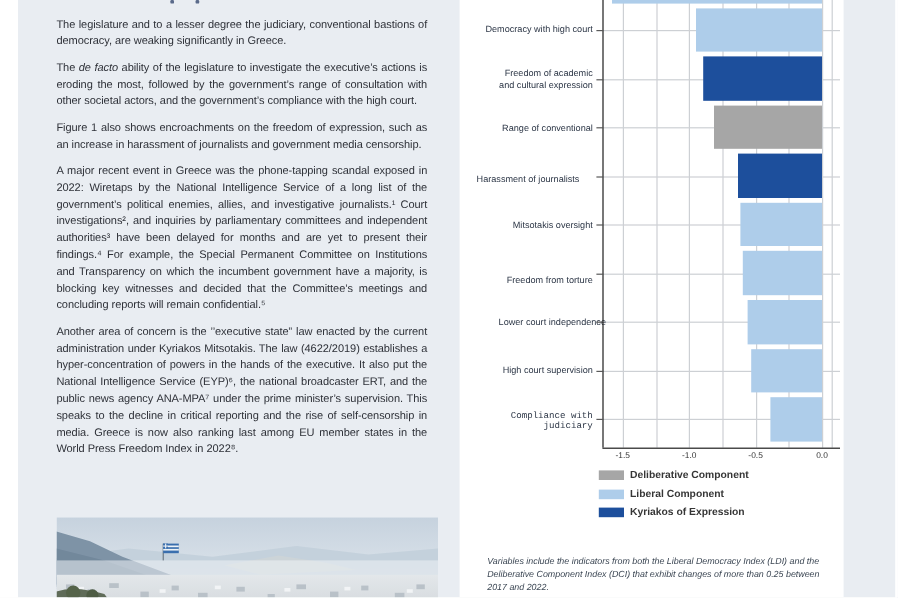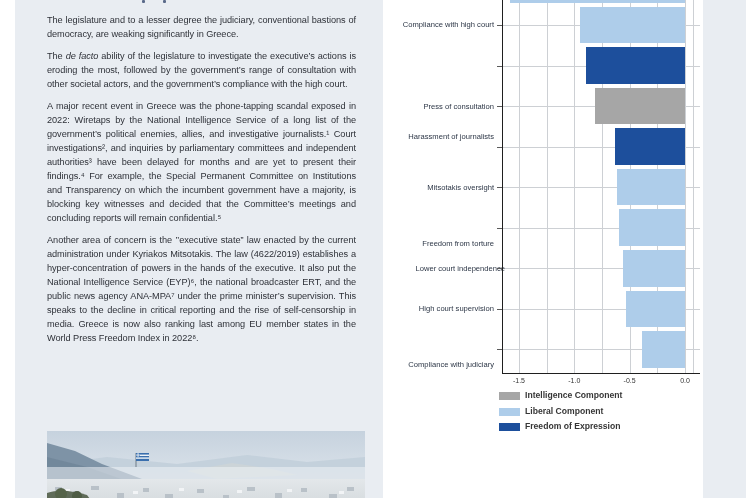--- a/index.html
+++ b/index.html
@@ -49,20 +49,21 @@
   <div class="content-bg"></div>
 
   <div class="artifact" style="left:142px;"></div>
   <div class="artifact" style="left:163px;"></div>
 
   <div class="article">
     <p>The legislature and to a lesser degree the judiciary, conventional bastions of democracy, are weaking significantly in Greece.</p>
     <p>
       <span>The </span><em>de facto</em><span> ability of the legislature to investigate the executive’s actions is eroding the most, followed by the government’s range of consultation with other societal actors, and the government’s compliance with the high court.</span>
     </p>
+    <p>Figure 1 also shows encroachments on the freedom of expression, such as an increase in harassment of journalists and government media censorship.</p>
     <p>A major recent event in Greece was the phone-tapping scandal exposed in 2022: Wiretaps by the National Intelligence Service of a long list of the government’s political enemies, allies, and investigative journalists.¹ Court investigations², and inquiries by parliamentary committees and independent authorities³ have been delayed for months and are yet to present their findings.⁴ For example, the Special Permanent Committee on Institutions and Transparency on which the incumbent government have a majority, is blocking key witnesses and decided that the Committee’s meetings and concluding reports will remain confidential.⁵</p>
     <p>Another area of concern is the ’’executive state” law enacted by the current administration under Kyriakos Mitsotakis. The law (4622/2019) establishes a hyper-concentration of powers in the hands of the executive. It also put the National Intelligence Service (EYP)⁶, the national broadcaster ERT, and the public news agency ANA-MPA⁷ under the prime minister’s supervision. This speaks to the decline in critical reporting and the rise of self-censorship in media. Greece is now also ranking last among EU member states in the World Press Freedom Index in 2022⁸.</p>
   </div>
 
   <div class="photo">
     <svg width="318" height="80" viewBox="0 0 318 80">
       <defs>
         <linearGradient id="sky" x1="0" y1="0" x2="0" y2="1">
           <stop offset="0" stop-color="#c6d2de"></stop>
           <stop offset="1" stop-color="#e9eef2"></stop>
@@ -143,60 +144,63 @@
         <div class="hgrid" style="left: 119px; top: 65.55px; width: 198px;"></div>
         <div class="hgrid" style="left: 119px; top: 106.1px; width: 198px;"></div>
         <div class="hgrid" style="left: 119px; top: 146.65px; width: 198px;"></div>
         <div class="hgrid" style="left: 119px; top: 187.2px; width: 198px;"></div>
         <div class="hgrid" style="left: 119px; top: 227.75px; width: 198px;"></div>
         <div class="hgrid" style="left: 119px; top: 268.3px; width: 198px;"></div>
         <div class="hgrid" style="left: 119px; top: 308.85px; width: 198px;"></div>
         <div class="hgrid" style="left: 119px; top: 349.4px; width: 198px;"></div>
         <div class="bar" style="left: 127.094px; top: -33.85px; width: 174.906px; height: 36.6px; background: rgb(174, 205, 234);"></div>
         <div class="bar" style="left: 196.835px; top: 6.7px; width: 105.165px; height: 36.6px; background: rgb(174, 205, 234);"></div>
-        <div class="cat-label" style="left: 3px; top: 20.4px;">Compliance with high court</div>
+        <div class="cat-label" style="left: 3px; top: 20.4px;">Democracy with high court</div>
         <div class="ytick" style="left: 114px; top: 25px;"></div>
         <div class="bar" style="left: 203.477px; top: 47.25px; width: 98.523px; height: 36.6px; background: rgb(29, 79, 156);"></div>
+        <div class="cat-label" style="left: 3px; top: 56.35px;">Freedom of academic
+and cultural expression</div>
         <div class="ytick" style="left: 114px; top: 65.55px;"></div>
         <div class="bar" style="left: 212.333px; top: 87.8px; width: 89.667px; height: 36.6px; background: rgb(166, 166, 166);"></div>
-        <div class="cat-label" style="left: 3px; top: 101.5px;">Press of consultation</div>
+        <div class="cat-label" style="left: 3px; top: 101.5px;">Range of conventional</div>
         <div class="ytick" style="left: 114px; top: 106.1px;"></div>
         <div class="bar" style="left: 232.259px; top: 128.35px; width: 69.741px; height: 36.6px; background: rgb(29, 79, 156);"></div>
-        <div class="cat-label" style="left: 3px; top: 132px;">Harassment of journalists</div>
+        <div class="cat-label" style="left: 3px; top: 145px; text-align: center;">Harassment of journalists</div>
         <div class="ytick" style="left: 114px; top: 146.65px;"></div>
         <div class="bar" style="left: 234.473px; top: 168.9px; width: 67.527px; height: 36.6px; background: rgb(174, 205, 234);"></div>
         <div class="cat-label" style="left: 3px; top: 182.6px;">Mitsotakis oversight</div>
         <div class="ytick" style="left: 114px; top: 187.2px;"></div>
         <div class="bar" style="left: 235.58px; top: 209.45px; width: 66.42px; height: 36.6px; background: rgb(174, 205, 234);"></div>
-        <div class="cat-label" style="left: 3px; top: 239px;">Freedom from torture</div>
+        <div class="cat-label" style="left: 3px; top: 229px;">Freedom from torture</div>
         <div class="ytick" style="left: 114px; top: 227.75px;"></div>
         <div class="bar" style="left: 240.008px; top: 250px; width: 61.992px; height: 36.6px; background: rgb(174, 205, 234);"></div>
         <div class="cat-label" style="left: 14px; top: 263.7px;">Lower court independence</div>
         <div class="ytick" style="left: 114px; top: 268.3px;"></div>
         <div class="bar" style="left: 243.329px; top: 290.55px; width: 58.671px; height: 36.6px; background: rgb(174, 205, 234);"></div>
         <div class="cat-label" style="left: 3px; top: 304.25px;">High court supervision</div>
         <div class="ytick" style="left: 114px; top: 308.85px;"></div>
         <div class="bar" style="left: 258.827px; top: 331.1px; width: 43.173px; height: 36.6px; background: rgb(174, 205, 234);"></div>
-        <div class="cat-label" style="left: 3px; top: 360px;">Compliance with judiciary</div>
+        <div class="cat-label" style="left: 3px; top: 343px; font-family: Liberation Mono, monospace;">Compliance with judiciary</div>
         <div class="ytick" style="left: 114px; top: 349.4px;"></div>
         <div class="yaxis"></div>
         <div class="xaxis"></div>
         <div class="xtick-label" style="left: 120.95px; top: 377px;">-1.5</div>
         <div class="xtick-label" style="left: 176.3px; top: 377px;">-1.0</div>
         <div class="xtick-label" style="left: 231.65px; top: 377px;">-0.5</div>
         <div class="xtick-label" style="left: 287px; top: 377px;">0.0</div>
       </div>
     <div class="legend" id="legend">
         <div class="legend-row">
           <div class="legend-swatch" style="background: rgb(166, 166, 166);"></div>
-          <div class="legend-label">Intelligence Component</div>
+          <div class="legend-label">Deliberative Component</div>
         </div>
         <div class="legend-row">
           <div class="legend-swatch" style="background: rgb(174, 205, 234);"></div>
           <div class="legend-label">Liberal Component</div>
         </div>
         <div class="legend-row">
           <div class="legend-swatch" style="background: rgb(29, 79, 156);"></div>
-          <div class="legend-label">Freedom of Expression</div>
+          <div class="legend-label">Kyriakos of Expression</div>
         </div>
       </div>
+    <div class="fig-caption">Variables include the indicators from both the Liberal Democracy Index (LDI) and the Deliberative Component Index (DCI) that exhibit changes of more than 0.25 between 2017 and 2022.</div>
   </div>
 </div>
 
 </body></html>

